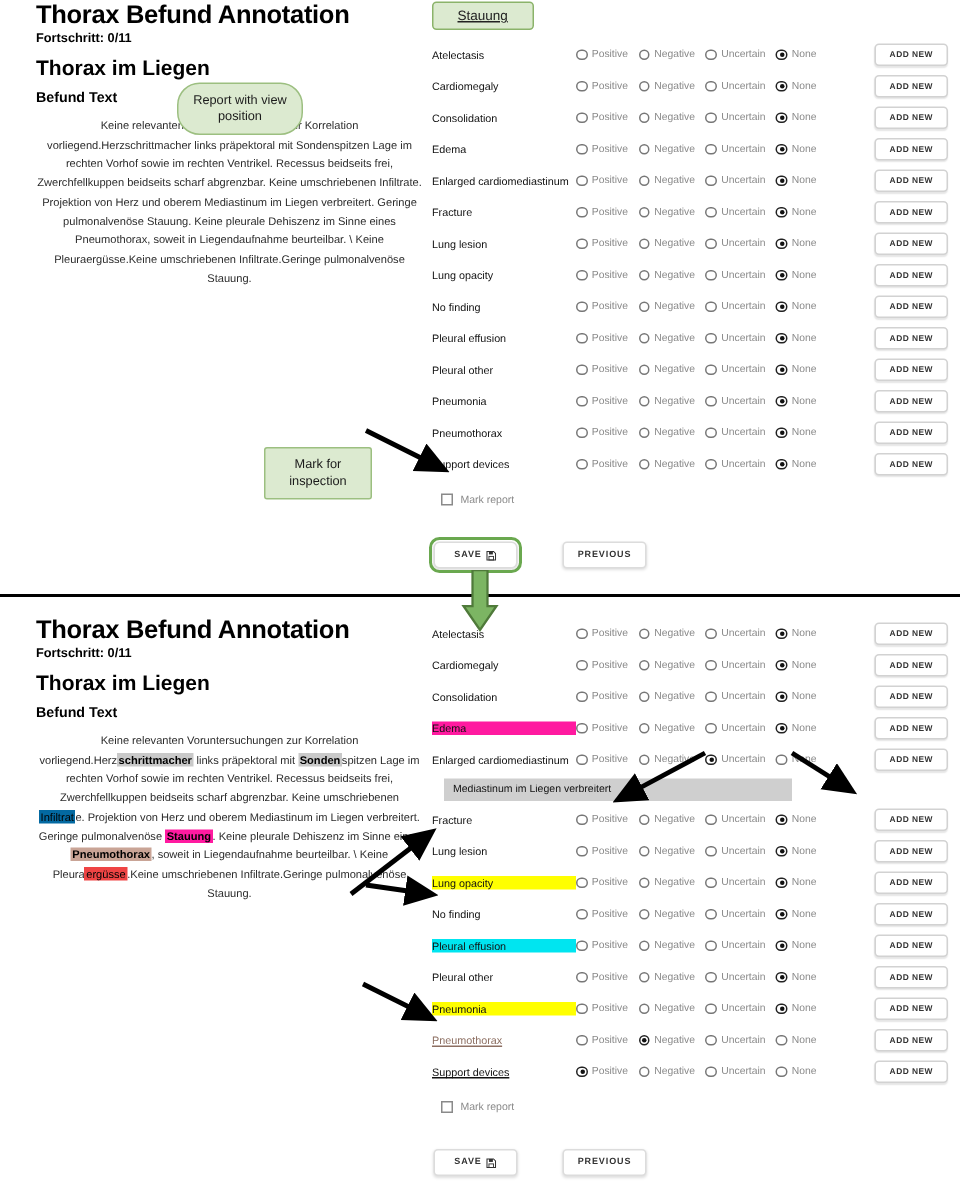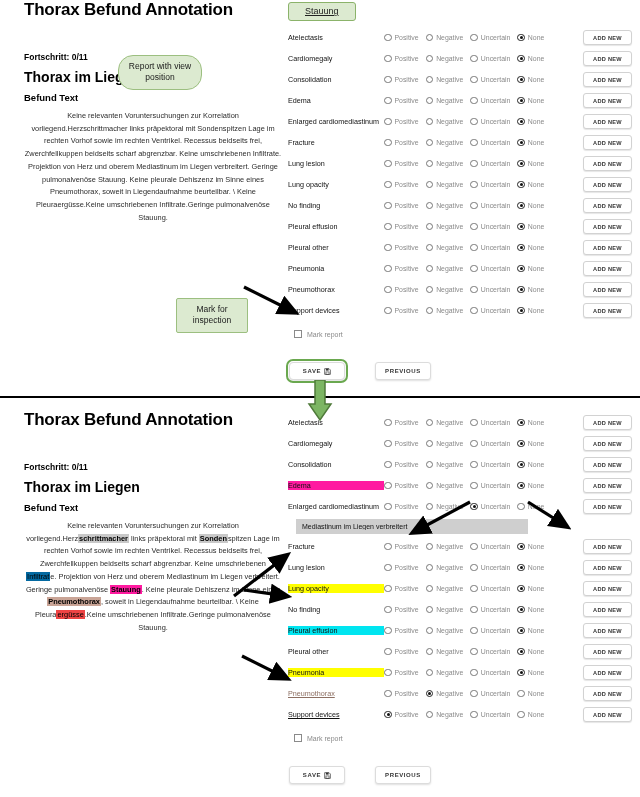--- a/index.html
+++ b/index.html
@@ -23,21 +23,21 @@
     width: 640px; height: 2px; background: #000;
   }
 
   
   .left-col { position: absolute; left: 24px; top: 0; width: 262px; }
   .app-title {
     font-size: 17px; font-weight: bold; letter-spacing: -0.2px;
     margin: 0; padding: 0; color: #000;
   }
   .progress-line {
-    font-size: 8.5px; font-weight: bold; margin-top: 32px; color: #000;
+    font-size: 8.5px; font-weight: bold; margin-top: 0; color: #000;
   }
   .view-title {
     font-size: 14px; font-weight: bold; margin-top: 7px; color: #000;
   }
   .befund-label {
     font-size: 9.5px; font-weight: bold; margin-top: 7px; color: #000;
   }
   .report-body {
     font-size: 7.4px; line-height: 1.72; margin-top: 7px;
     color: #2b2b2b; text-align: center; width: 258px;

